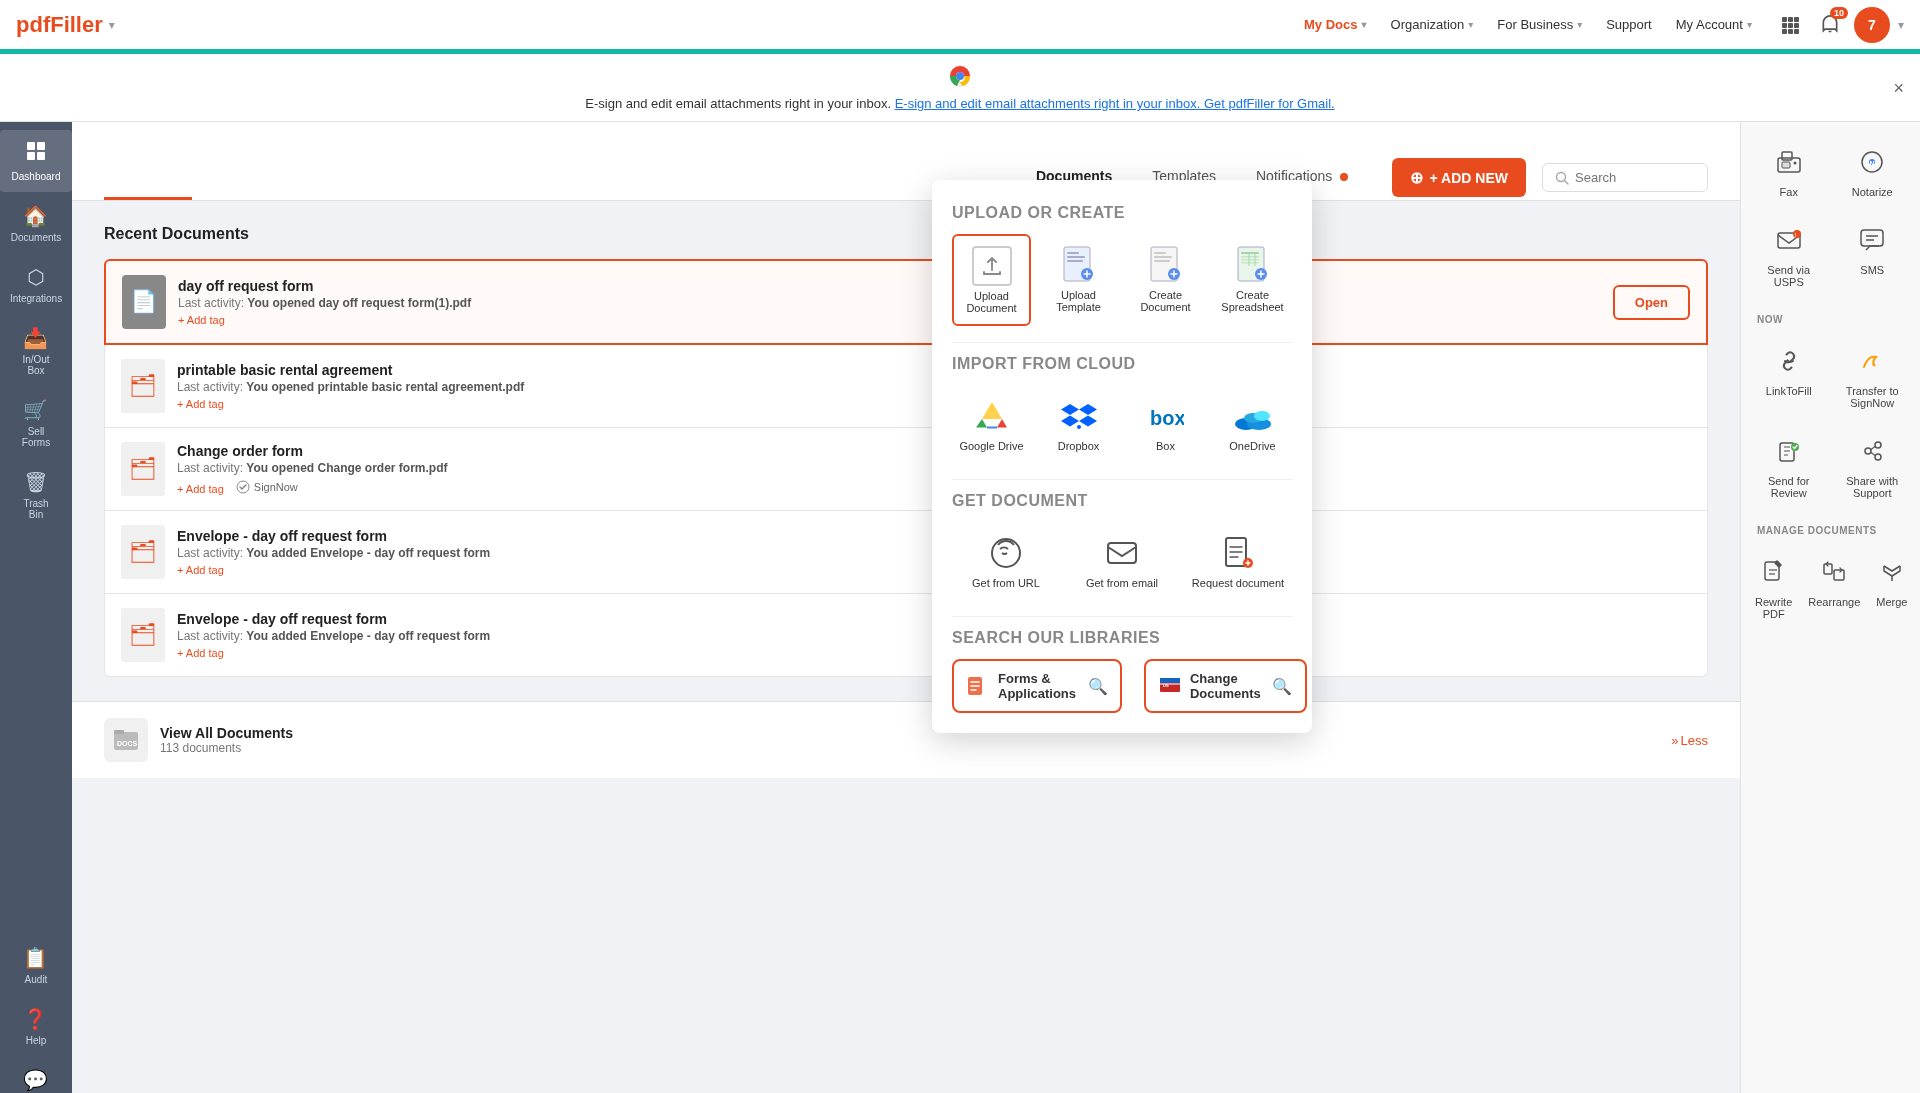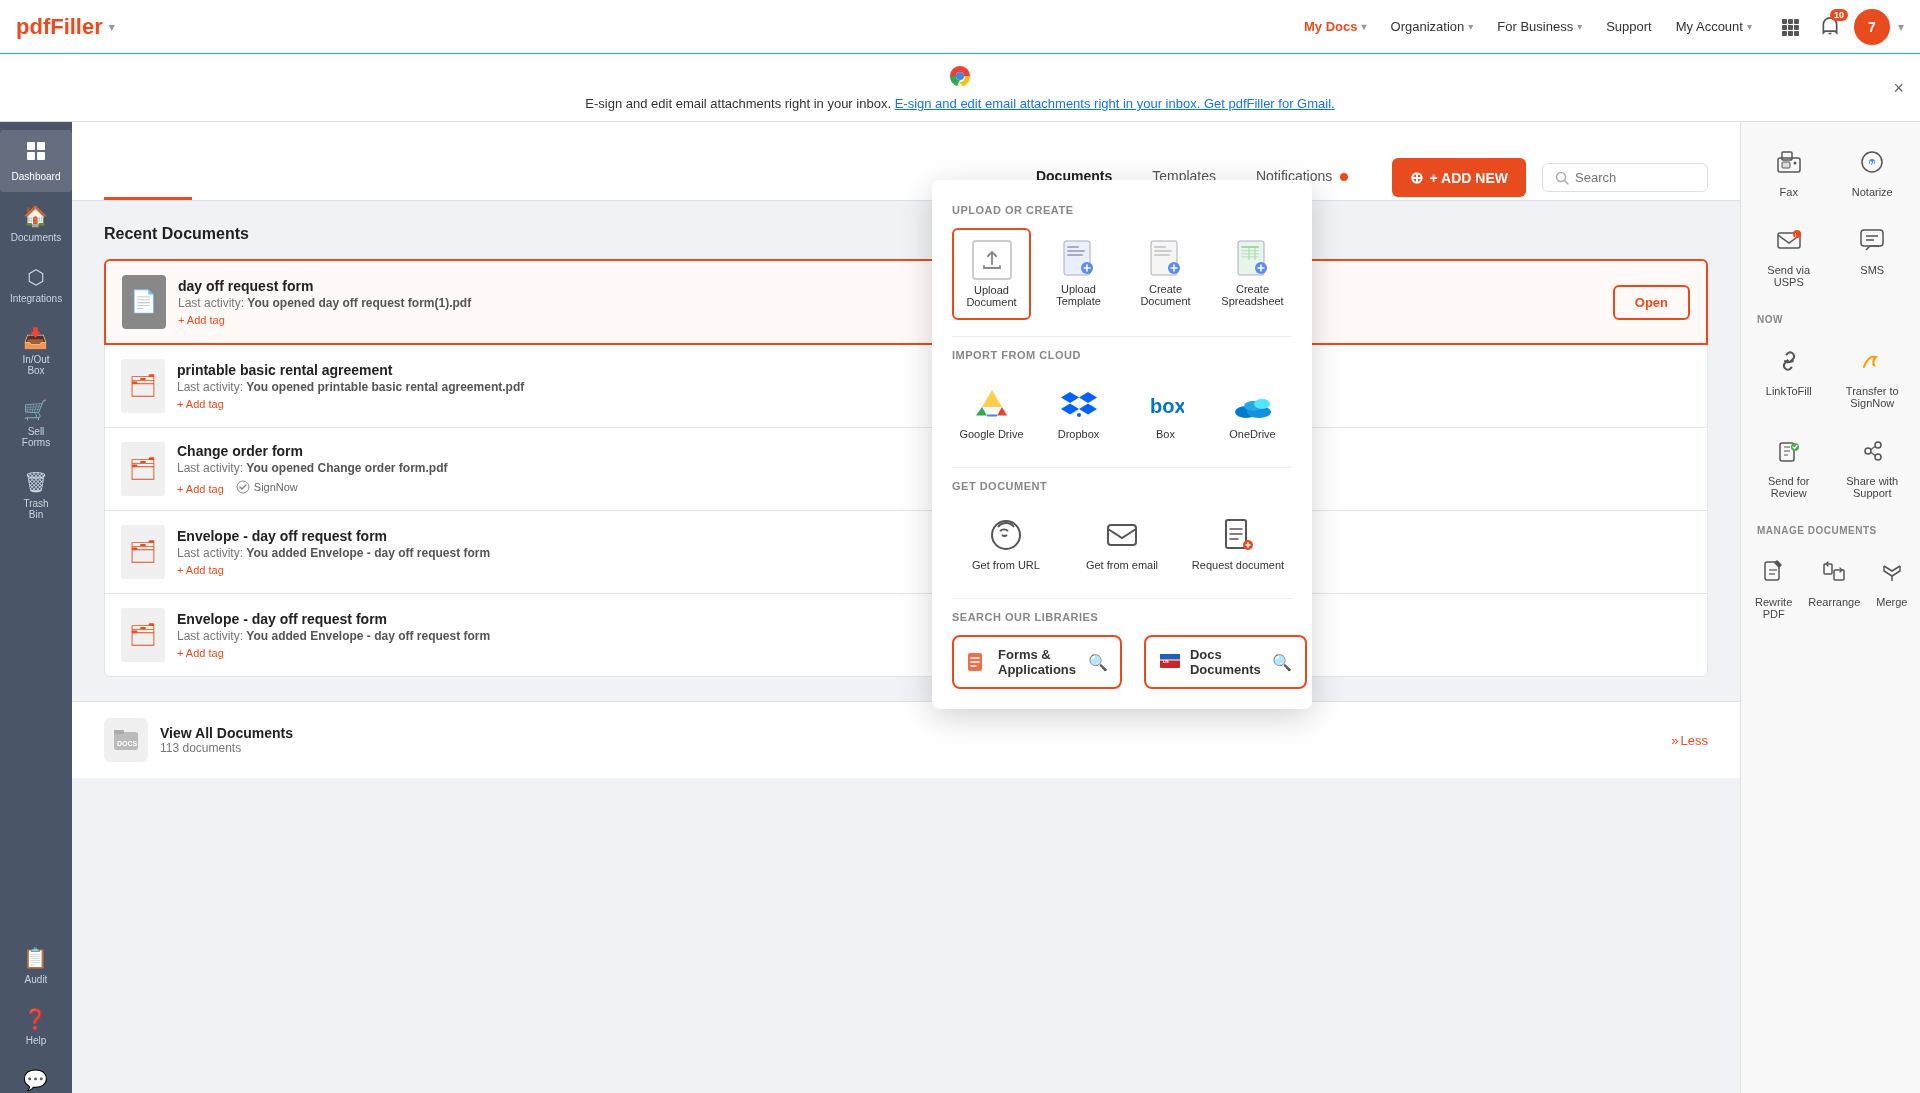--- a/index.html
+++ b/index.html
@@ -5,21 +5,21 @@
     * { box-sizing: border-box; margin: 0; padding: 0; }
     body { font-family: -apple-system, BlinkMacSystemFont, 'Segoe UI', Arial, sans-serif; background: #f0f2f5; font-size: 13px; color: #333; overflow: hidden; }
 
     
     .topnav {
       background: #fff;
       height: 54px;
       display: flex;
       align-items: center;
       padding: 0 16px;
-      border-bottom: 1px solid #14b8a6;
+      border-bottom: 5px solid #14b8a6;
       position: relative;
       z-index: 100;
     }
     .logo {
       display: flex;
       align-items: center;
       gap: 4px;
       margin-right: 32px;
     }
     .logo-text { font-size: 22px; font-weight: 700; }
@@ -219,21 +219,21 @@
       top: 180px;
       left: calc(72px + 860px);
       width: 380px;
       background: #fff;
       border-radius: 8px;
       box-shadow: 0 8px 32px rgba(0,0,0,0.18);
       z-index: 1000;
       padding: 20px;
     }
     .dd-section-title {
-      font-size: 11px; font-weight: 700; color: #888;
+      font-size: 16px; font-weight: 700; color: #888;
       text-transform: uppercase; letter-spacing: 0.5px;
       margin-bottom: 12px; margin-top: 4px;
     }
     .dd-grid { display: grid; grid-template-columns: repeat(4, 1fr); gap: 8px; margin-bottom: 16px; }
     .dd-item {
       display: flex; flex-direction: column;
       align-items: center; padding: 10px 4px;
       cursor: pointer; border-radius: 6px;
       color: #333; font-size: 11px; gap: 4px;
       text-align: center; border: 1px solid transparent;
@@ -822,19 +822,19 @@
 
     <div class="dd-library-item">
       <div class="dd-lib-logo">
         <svg width="24" height="24" viewBox="0 0 24 24" fill="none" xmlns="http://www.w3.org/2000/svg">
           <rect x="2" y="4" width="20" height="14" rx="1" fill="#c62828"></rect>
           <rect x="2" y="4" width="20" height="5" fill="#1565c0"></rect>
           <text x="5" y="13" font-size="4" fill="white" font-weight="bold">US</text>
           <rect x="2" y="9" width="20" height="2" fill="white" opacity="0.5"></rect>
         </svg>
       </div>
-      <span>Docs Documents</span>
+      <span>Change Documents</span>
       <span class="dd-lib-search">🔍</span>
     </div>
 
   </div>
 
 </div>
 
 </body></html>

